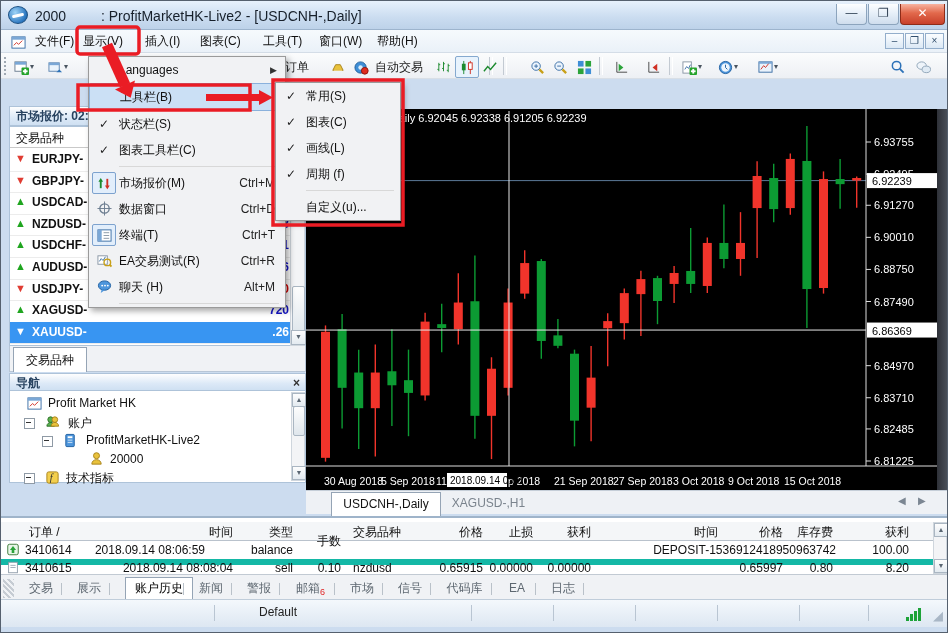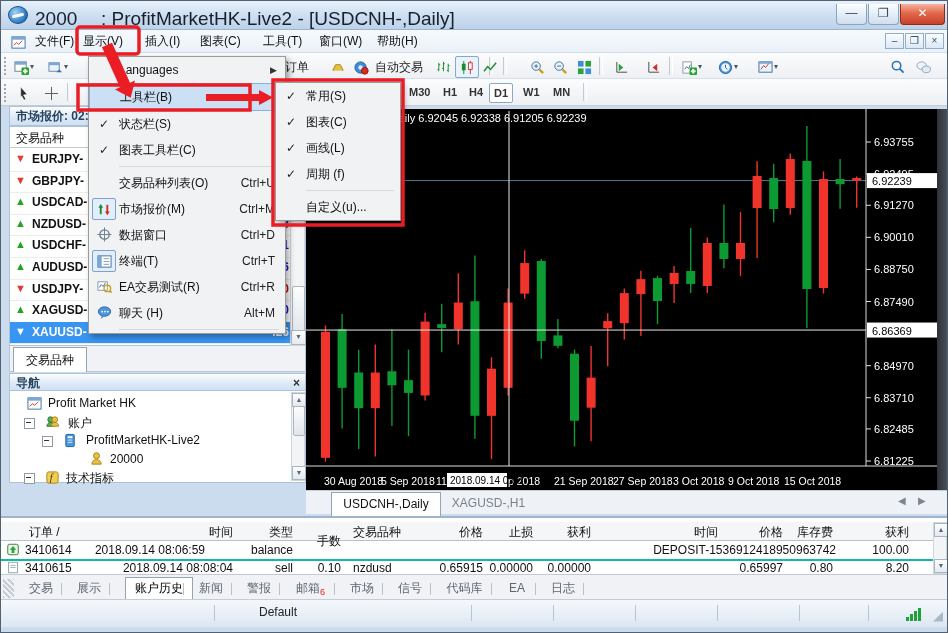--- a/index.html
+++ b/index.html
@@ -6,21 +6,21 @@
   #app{position:relative;width:948px;height:633px;background:#ccdcef;
        font-family:"Liberation Sans","DejaVu Sans",sans-serif;font-size:12px;color:#222;
        border:1px solid #55606e;box-sizing:border-box;overflow:hidden;}
   .abs{position:absolute;box-sizing:border-box;}
   
   .titlebar{left:0;top:0;width:948px;height:29px;
     background:linear-gradient(#e7f1fc,#cadcf0 60%,#bdd2e9);border-bottom:1px solid #9db4cd;}
   .app-logo{left:7px;top:5px;width:20px;height:18px;border-radius:50%;
     background:radial-gradient(circle at 35% 35%,#9fd4f7,#2b77c0 70%,#174f86);border:1px solid #1b4f80;}
   .app-logo:after{content:"";position:absolute;left:3px;top:7px;width:12px;height:3px;background:#fff;border-radius:2px;transform:rotate(-12deg);}
-  .title-text{top:7px;color:#17202b;font-size:19px;}
+  .title-text{top:7px;color:#17202b;font-size:14px;}
   .winbtn{top:3px;height:21px;border:1px solid #8ca4bd;border-top:none;border-radius:0 0 4px 4px;
     background:linear-gradient(#fdfeff,#e7f0f9 45%,#cfdded);text-align:center;line-height:19px;color:#3a4a5c;font-size:12px;}
   .winbtn.close{background:linear-gradient(#f7b3a0,#e2694c 45%,#c8402a);border-color:#8e2c18;color:#fff;font-weight:bold;}
   
   .menubar{left:0;top:29px;width:948px;height:23px;background:linear-gradient(#f6fafd,#eaf1f8);border-bottom:1px solid #d4dde7;}
   .menu-item{position:absolute;top:1px;height:32px;line-height:20px;padding:0 4px;color:#111;}
   .childbtn{top:3px;width:19px;height:16px;border:1px solid #93aecb;background:linear-gradient(#fbfdff,#dbe8f5);
     text-align:center;line-height:13px;font-size:10px;color:#33506e;}
   
   .toolbar1{left:0;top:52px;width:948px;height:26px;background:linear-gradient(#fbfcfd,#edf0f4);border-bottom:1px solid #d9dfe6;}
@@ -54,21 +54,21 @@
   .sb-btn{position:absolute;background:linear-gradient(#fdfdfd,#e3eaf0);border:1px solid #aab6c2;text-align:center;color:#5a6672;font-size:7px;line-height:12px;}
   
   .chart-wrap{left:305px;top:108px;width:631px;height:381px;background:#000;}
   .chart-ohlc{color:#fff;font-size:11px;white-space:nowrap;}
   .chart-dark-edge{left:936px;top:108px;width:10px;height:381px;background:linear-gradient(90deg,#2e3138,#494e57);}
   .chart-tabs{left:305px;top:489px;width:643px;height:24px;background:#eef1f5;border-top:1px solid #c5ced8;}
   
   .terminal{left:0;top:515px;width:948px;height:83px;background:#fff;border-top:2px solid #9fb4ca;}
   .t-headrow{position:absolute;left:0;top:4px;width:948px;height:18px;background:#f4f6f8;border-bottom:1px solid #b9c2cc;}
   .t-cell{position:absolute;top:2px;font-size:12px;color:#111;white-space:nowrap;}
-  .t-row{position:absolute;left:0;width:948px;border-bottom:2px solid #14b8a6;}
+  .t-row{position:absolute;left:0;width:948px;border-bottom:6px solid #14b8a6;}
   .t-tabs{position:absolute;left:0;top:56px;width:948px;height:27px;background:#f0f2f5;border-top:1px solid #c2cad3;}
   .t-tab{position:absolute;top:4px;height:19px;line-height:19px;padding:0 6px;color:#5d6770;font-size:12px;}
   .t-tab.active{background:#fff;border:1px solid #95a4b5;border-bottom:none;color:#000;top:2px;height:23px;line-height:21px;}
   .t-tab-sep{position:absolute;top:8px;height:12px;width:1px;background:#b9c1c9;}
   .badge{color:#e02424;font-size:9px;vertical-align:sub;}
   
   .statusbar{left:0;top:598px;width:948px;height:28px;background:linear-gradient(#f4f8fc,#dde7f2);border-top:1px solid #c0cdda;}
   .ssep{position:absolute;top:5px;height:16px;width:1px;background:#b9c5d2;}
   .conn-bar{position:absolute;bottom:6px;width:3px;background:#1da338;}
   
@@ -282,46 +282,20 @@
         </span>
       </div>
       <div class="tbtn tb-ic" style="left: 910px;">
         <span class="plainic">
           <svg viewBox="0 0 16 16">
             <ellipse cx="6" cy="6" rx="5" ry="4" fill="#eef4fa" stroke="#8fa4b8"></ellipse>
             <ellipse cx="11" cy="10" rx="4.5" ry="3.5" fill="#dfeaf4" stroke="#8fa4b8"></ellipse>
           </svg>
         </span>
       </div>
-    </div>
-  <div class="abs toolbar2" id="toolbar2">
-      <div class="grip" style="left: 3px; top: 5px; height: 18px;"></div>
-      <div class="tbtn tb-ic" style="left: 10px;">
-        <span class="plainic">
-          <svg viewBox="0 0 16 16">
-            <path d="M5 1l7 8-4 .5 2.5 4.5-2 1L6 10.5 5 13z" fill="#2b2b2b" stroke="#fff" stroke-width="0.6"></path>
-          </svg>
-        </span>
-      </div>
-      <div class="tbtn tb-ic" style="left: 38px;">
-        <span class="plainic">
-          <svg viewBox="0 0 16 16">
-            <line x1="8" y1="1" x2="8" y2="15" stroke="#555"></line>
-            <line x1="1" y1="8" x2="15" y2="8" stroke="#555"></line>
-          </svg>
-        </span>
-      </div>
-      <div class="tsep" style="left: 66px;"></div>
-      <div class="period" style="left: 404px;">M30</div>
-      <div class="period" style="left: 438px;">H1</div>
-      <div class="period" style="left: 464px;">H4</div>
-      <div class="period pressed" style="left: 488px;">D1</div>
-      <div class="period" style="left: 518px;">W1</div>
-      <div class="period" style="left: 548px;">MN</div>
-      <div class="tsep" style="left: 582px;"></div>
     </div>
 
   <div class="abs panel-title" style="left:8px;top:105px;width:297px;height:20px;">市场报价: 02:</div>
   <div class="abs mw-table" style="left:8px;top:125px;width:297px;height:220px;">
     <div class="abs" style="left:0;top:0;width:100%;height:21px;border-bottom:1px solid #c9c9c9;">
       <span class="abs" style="left:6px;top:3px;color:#111;">交易品种</span>
     </div>
     <div id="mw-rows">
         <div class="mw-row" style="top: 22px; height: 21.6px;">
           <span class="mw-arrow" style="color: rgb(224, 60, 50);">▼</span>
@@ -665,25 +639,20 @@
       <div class="mitem">
         <span class="gutter">✓</span>
         <span>状态栏(S)</span>
       </div>
       <div class="mitem">
         <span class="gutter">✓</span>
         <span>图表工具栏(C)</span>
       </div>
       <div class="msep"></div>
       <div class="mitem">
-        <span class="gutter"></span>
-        <span>交易品种列表(O)</span>
-        <span class="mshort">Ctrl+U</span>
-      </div>
-      <div class="mitem">
         <span class="gutter"><span class="boxic">
             <svg viewBox="0 0 16 16">
               <path d="M4 13V5" stroke="#1c8a2e" stroke-width="2"></path>
               <path d="M4 2L1.5 6h5z" fill="#1c8a2e"></path>
               <path d="M11 3v8" stroke="#d03024" stroke-width="2"></path>
               <path d="M11 14l2.5-4h-5z" fill="#d03024"></path>
             </svg>
           </span></span>
         <span>市场报价(M)</span>
         <span class="mshort">Ctrl+M</span>

